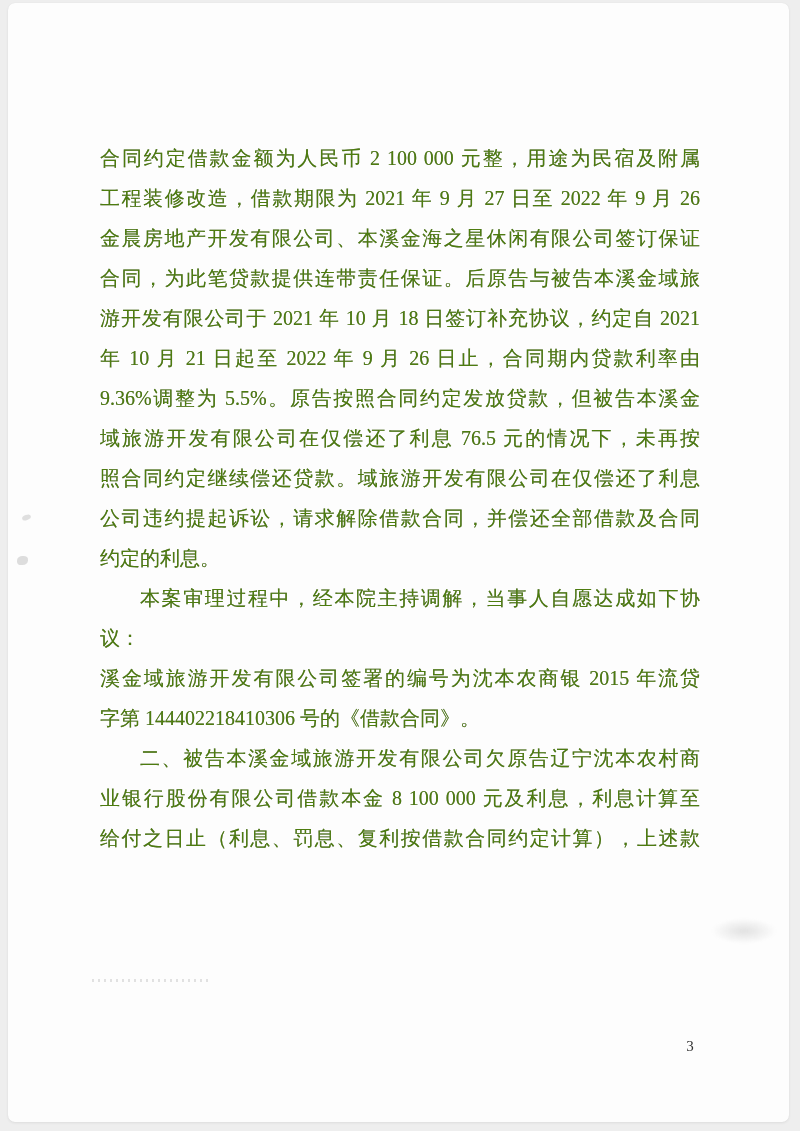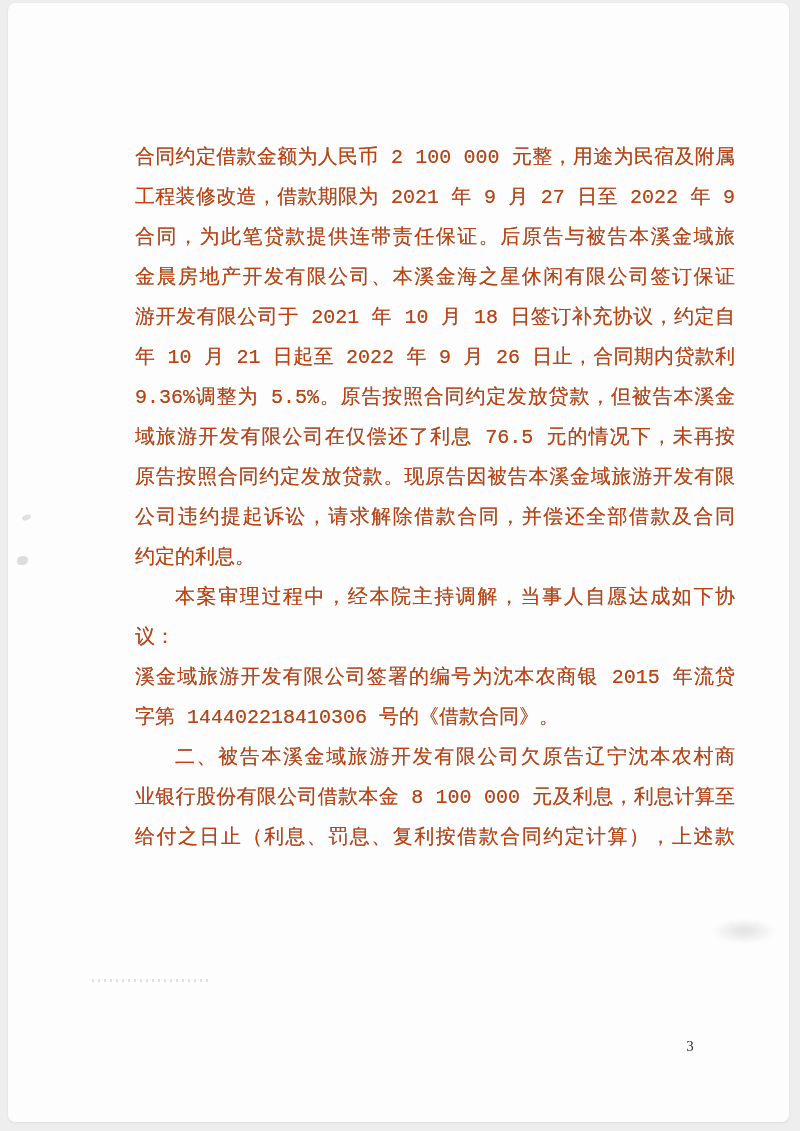--- a/index.html
+++ b/index.html
@@ -21,25 +21,24 @@
     height: 1119px;
     background: #fdfdfd;
     border-radius: 7px;
     box-shadow: 0 1px 3px rgba(0,0,0,0.07), 0 0 1px rgba(0,0,0,0.06);
   }
   .textblock {
     position: absolute;
     left: 92px;
     top: 135px;
     width: 600px;
-    font-family: Liberation Mono, monospace;
+    font-family: Liberation Serif, serif;
     font-size: 20px;
-    color: #c2410c;
+    color: #4d7c0f;
     text-shadow: 0 0 0.5px rgba(45,45,45,0.55);
-    margin-left: 35px;
   }
   .ln {
     height: 40px;
     line-height: 40px;
     text-align: justify;
     overflow: hidden;
   }
   .ln.j {
     text-align-last: justify;
   }
@@ -81,27 +80,27 @@
   }
 </style>
 </head>
 <body>
 
 <div class="paper">
 
   <div class="textblock">
     <div class="ln j">合同约定借款金额为人民币 2 100 000 元整，用途为民宿及附属</div>
     <div class="ln j">工程装修改造，借款期限为 2021 年 9 月 27 日至 2022 年 9 月 26</div>
+    <div class="ln j">金晨房地产开发有限公司、本溪金海之星休闲有限公司签订保证</div>
     <div class="ln j">合同，为此笔贷款提供连带责任保证。后原告与被告本溪金域旅</div>
-    <div class="ln j">金晨房地产开发有限公司、本溪金海之星休闲有限公司签订保证</div>
     <div class="ln j">游开发有限公司于 2021 年 10 月 18 日签订补充协议，约定自 2021</div>
     <div class="ln j">年 10 月 21 日起至 2022 年 9 月 26 日止，合同期内贷款利率由</div>
     <div class="ln j">9.36%调整为 5.5%。原告按照合同约定发放贷款，但被告本溪金</div>
     <div class="ln j">域旅游开发有限公司在仅偿还了利息 76.5 元的情况下，未再按</div>
-    <div class="ln j">原告按照合同约定发放贷款。现原告因被告本溪金域旅游开发有限</div>
+    <div class="ln j">照合同约定继续偿还贷款。域旅游开发有限公司在仅偿还了利息</div>
     <div class="ln j">公司违约提起诉讼，请求解除借款合同，并偿还全部借款及合同</div>
     <div class="ln">约定的利息。</div>
     <div class="ln j ind">本案审理过程中，经本院主持调解，当事人自愿达成如下协</div>
     <div class="ln">议：</div>
     <div class="ln j">溪金域旅游开发有限公司签署的编号为沈本农商银 2015 年流贷</div>
     <div class="ln">字第 144402218410306 号的《借款合同》。</div>
     <div class="ln j ind">二、被告本溪金域旅游开发有限公司欠原告辽宁沈本农村商</div>
     <div class="ln j">业银行股份有限公司借款本金 8 100 000 元及利息，利息计算至</div>
     <div class="ln j">给付之日止（利息、罚息、复利按借款合同约定计算），上述款</div>
   </div>

